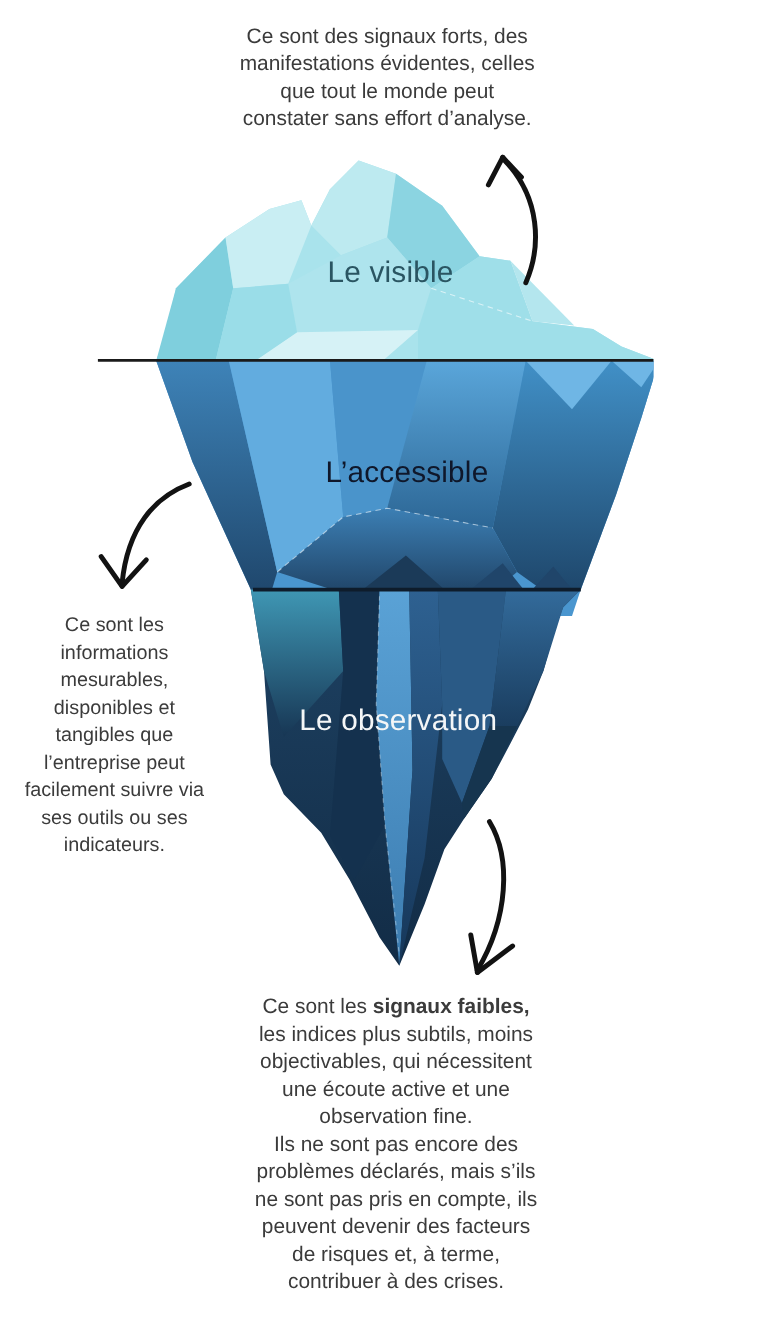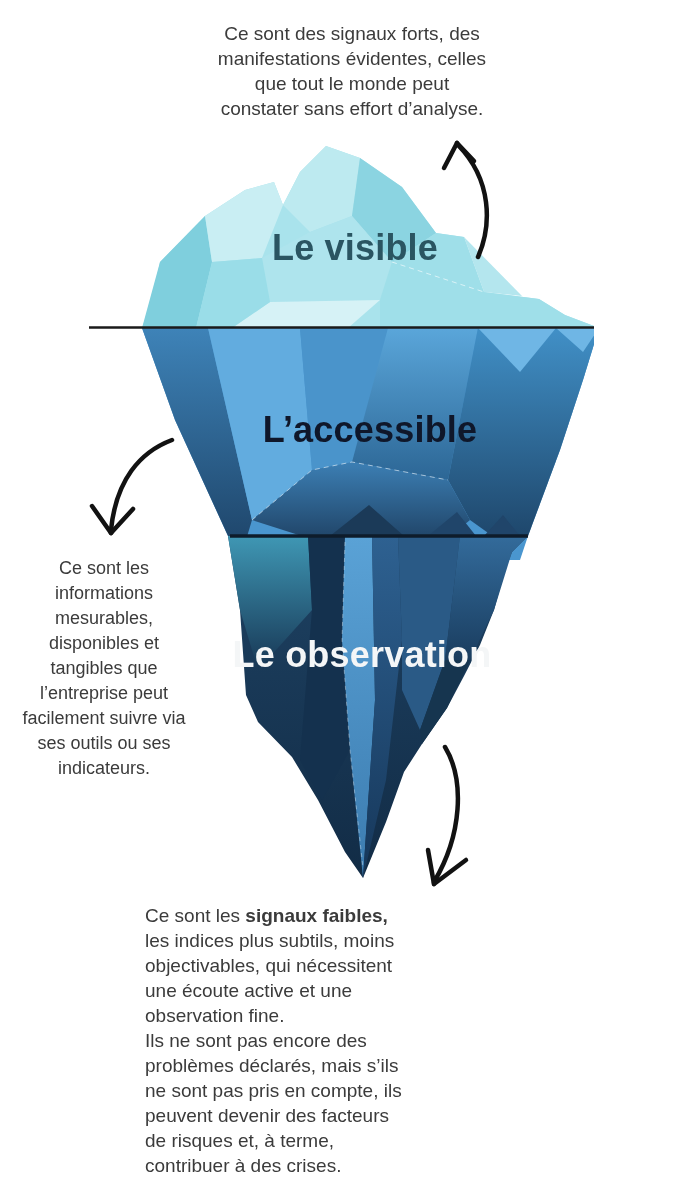--- a/index.html
+++ b/index.html
@@ -7,28 +7,28 @@
     position:relative;width:594px;height:1200px;background:#ffffff;overflow:hidden;
     font-family:"Liberation Sans","DejaVu Sans",sans-serif;
   }
   .iceberg-svg{position:absolute;left:0;top:0;width:697px;height:1200px;}
   .note{
     position:absolute;color:#3b3b3b;text-align:center;white-space:pre-line;
     transform:translateX(-50%);font-size:19px;line-height:25px;
   }
   .note.small{font-size:18px;}
   .ice-label{
-    position:absolute;font-weight:700;font-size:36px;letter-spacing:.2px;
+    position:absolute;font-weight:400;font-size:27px;letter-spacing:.2px;
     transform:translate(-50%,-50%);white-space:nowrap;
   }
   .label-visible{color:#2a5562;}
   .label-accessible{color:#0f172a;}
   .label-perceptible{color:#f4f6f7;}
   .bottom-block{position:absolute;left:360px;top:903px;width:430px;transform:translateX(-50%);
-    color:#3b3b3b;font-size:19px;line-height:25px;}
+    color:#3b3b3b;font-size:19px;line-height:25px;text-align:center;}
   .bold{font-weight:700;}
   .rest{white-space:pre-line;}
 </style>
 </head>
 <body>
 
 <div class="stage">
 
   <svg class="iceberg-svg" viewBox="0 0 697 1200">
     <defs>

